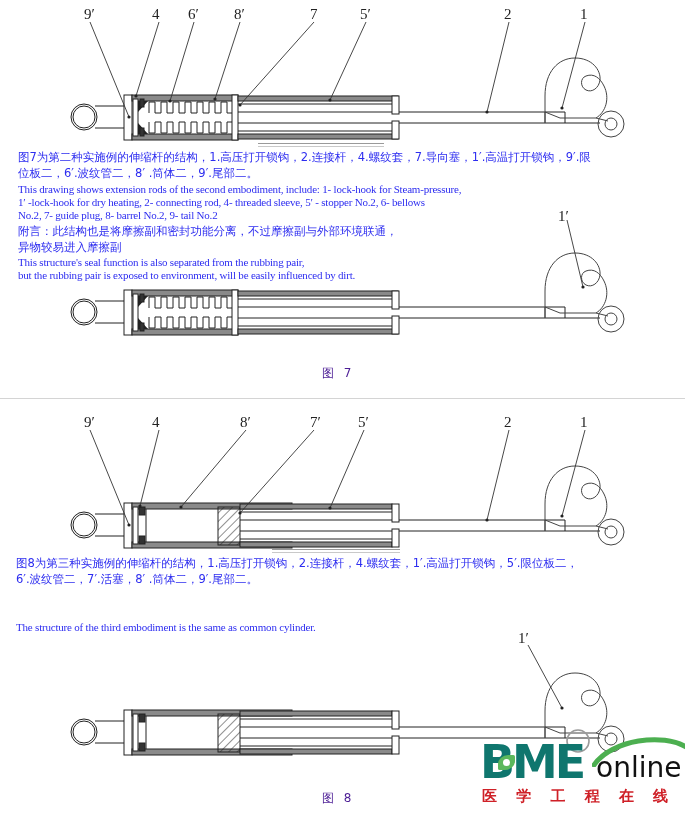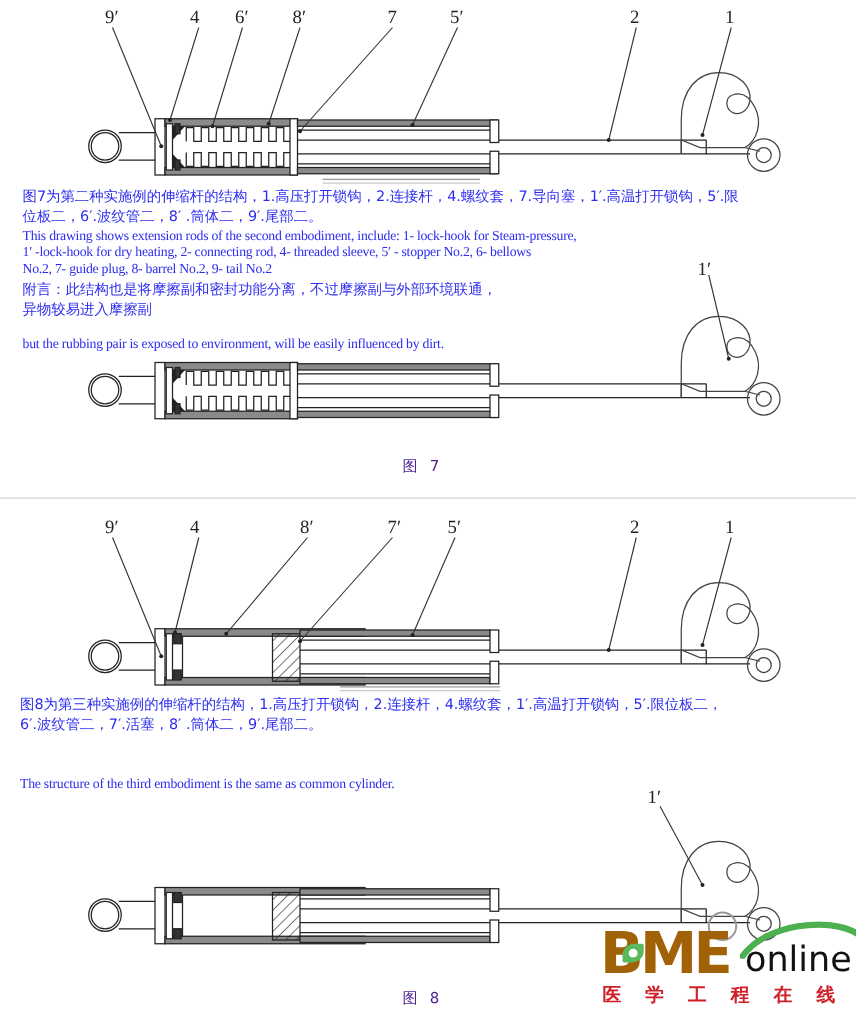--- a/index.html
+++ b/index.html
@@ -25,21 +25,21 @@
   .draw svg{display:block;overflow:visible;}
 
   
   .lbl{position:absolute;font-family:"Liberation Serif",serif;font-size:15px;color:#222;}
 
   
   .logo{position:absolute;left:472px;top:735px;width:210px;height:76px;}
   .logo .bme{
     position:absolute;left:8px;top:0px;
     font-family:"DejaVu Sans",sans-serif;font-weight:bold;font-size:46px;
-    color:#a16207;letter-spacing:-3px;
+    color:#0f766e;letter-spacing:-3px;
     -webkit-text-stroke:0px;
   }
   .logo .leaf{
     position:absolute;left:26px;top:20px;width:17px;height:15px;
     background:#5cb85c;border-radius:60% 10% 60% 10%;
   }
   .logo .leafdot{
     position:absolute;left:31px;top:24px;width:7px;height:7px;
     background:#ffffff;border-radius:50%;
   }
@@ -136,28 +136,29 @@
   <span class="lbl" style="left:188px;top:6px;">6′</span>
   <span class="lbl" style="left:234px;top:6px;">8′</span>
   <span class="lbl" style="left:310px;top:6px;">7</span>
   <span class="lbl" style="left:360px;top:6px;">5′</span>
   <span class="lbl" style="left:504px;top:6px;">2</span>
   <span class="lbl" style="left:580px;top:6px;">1</span>
 
   <div class="divider" style="left:258px;top:143px;width:126px;"></div>
   <div class="divider d2" style="left:258px;top:146px;width:126px;"></div>
 
-  <div class="txt cn" style="left:18px;top:150px;">图7为第二种实施例的伸缩杆的结构，1.高压打开锁钩，2.连接杆，4.螺纹套，7.导向塞，1′.高温打开锁钩，5′.限</div>
+  <div class="txt cn" style="left:18px;top:150px;">图7为第二种实施例的伸缩杆的结构，1.高压打开锁钩，2.连接杆，4.螺纹套，7.导向塞，1′.高温打开锁钩，9′.限</div>
   <div class="txt cn" style="left:18px;top:166px;">位板二，6′.波纹管二，8′ .筒体二，9′.尾部二。</div>
   <div class="txt en" style="left:18px;top:183px;">This drawing shows extension rods of the second embodiment, include: 1- lock-hook for Steam-pressure,</div>
   <div class="txt en" style="left:18px;top:196px;">1′ -lock-hook for dry heating, 2- connecting rod, 4- threaded sleeve, 5′ - stopper No.2, 6- bellows</div>
   <div class="txt en" style="left:18px;top:209px;">No.2, 7- guide plug, 8- barrel No.2, 9- tail No.2</div>
 
   <div class="txt cn" style="left:18px;top:224px;">附言：此结构也是将摩擦副和密封功能分离，不过摩擦副与外部环境联通，</div>
   <div class="txt cn" style="left:18px;top:240px;">异物较易进入摩擦副</div>
+  <div class="txt en" style="left:18px;top:256px;">This structure's seal function is also separated from the rubbing pair,</div>
   <div class="txt en" style="left:18px;top:269px;">but the rubbing pair is exposed to environment, will be easily influenced by dirt.</div>
 
   <div class="draw" style="left:0px;top:195px;">
     <svg width="685" height="160" viewBox="0 0 685 160">
       <g stroke="#222" fill="none" stroke-width="1">
         <circle cx="84" cy="117" r="13"></circle>
         <circle cx="84" cy="117" r="11"></circle>
         <path d="M95 106 L124 106 M95 128 L124 128"></path>
         <rect x="124" y="95" width="8" height="45" fill="#fff"></rect>
         <rect x="132" y="95" width="106" height="6" fill="#8a8a8a" stroke="#222"></rect>

